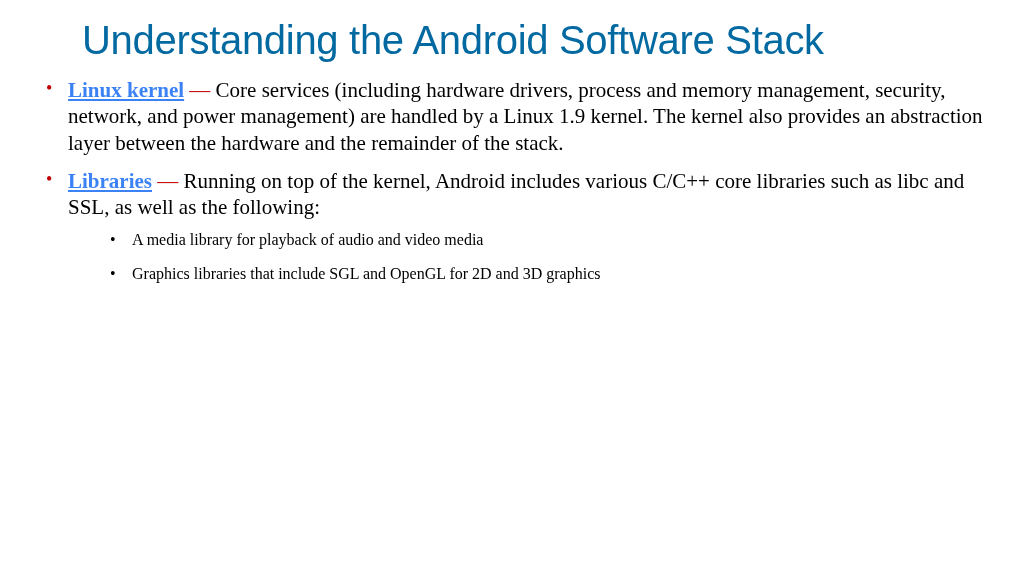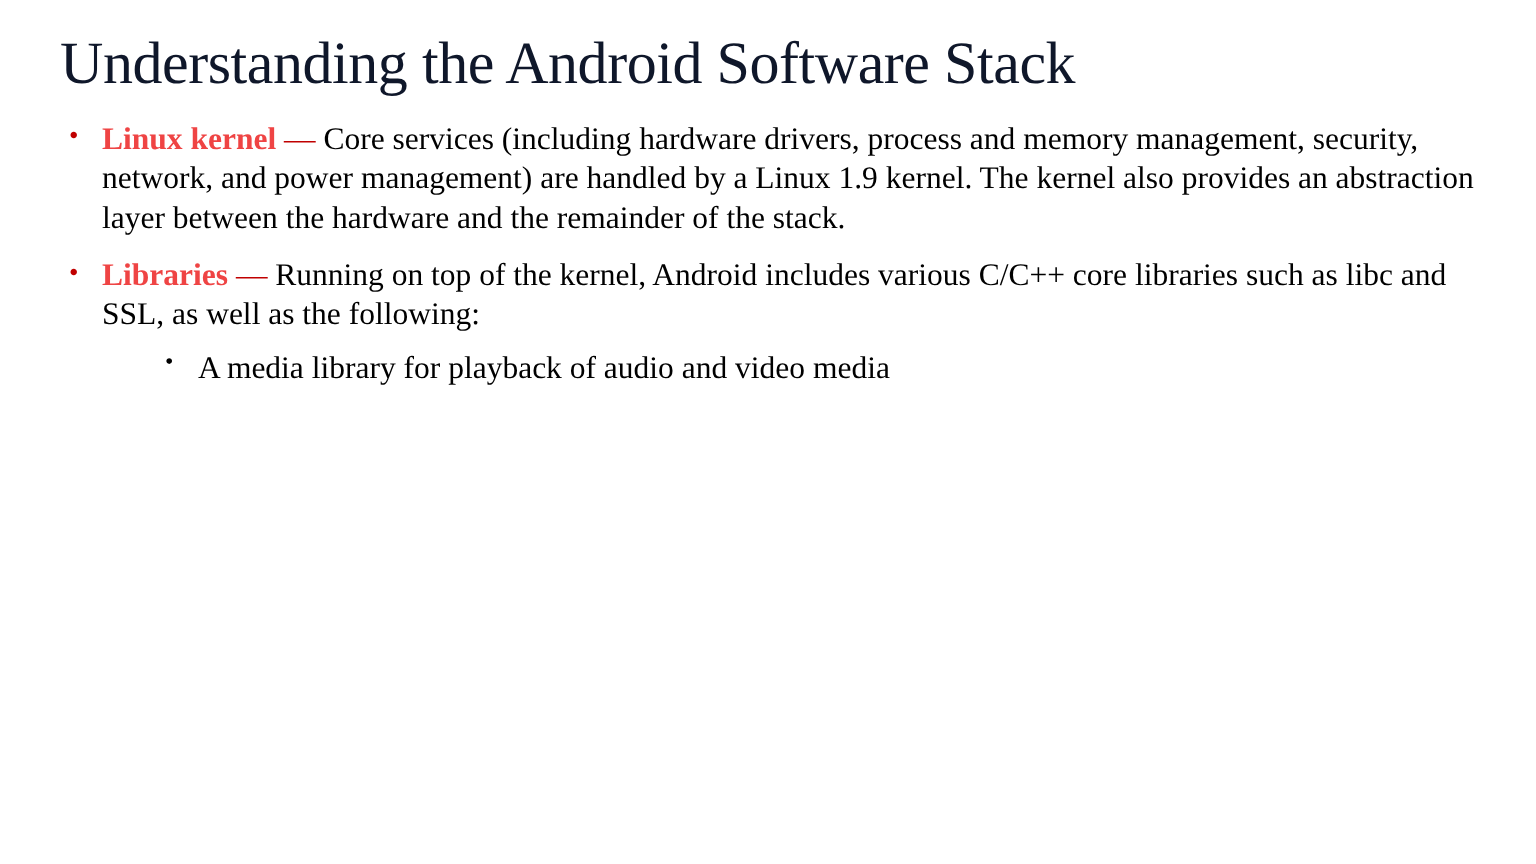--- a/index.html
+++ b/index.html
@@ -9,26 +9,27 @@
     }
     body {
       width: 1024px;
       height: 576px;
       background: #ffffff;
       font-family: "Times New Roman", Times, serif;
       padding: 18px 40px 20px 40px;
       color: #000000;
     }
     .title {
-      font-family: Liberation Serif, serif;
+      font-family: Liberation Sans, sans-serif;
       font-size: 40px;
       font-weight: 400;
-      color: #0f172a;
+      color: #0369a1;
       margin-bottom: 14px;
       letter-spacing: -0.3px;
+      margin-left: 42px;
     }
     .bullet-list {
       list-style: none;
     }
     .bullet-item {
       position: relative;
       padding-left: 28px;
       font-size: 21px;
       line-height: 1.25;
       margin-bottom: 12px;
@@ -41,34 +42,35 @@
       top: 0;
       font-size: 18px;
     }
     .bullet-item.red-bullet::before {
       color: #C00000;
     }
     .bullet-item.black-bullet::before {
       color: #000000;
     }
     .term-red {
-      color: #ef4444;
+      color: #3b82f6;
       font-weight: bold;
+      text-decoration: underline;
     }
     .dash-red {
       color: #C00000;
     }
     .sub-list {
       list-style: none;
       margin-top: 10px;
     }
     .sub-item {
       position: relative;
       padding-left: 64px;
-      font-size: 21px;
+      font-size: 16px;
       line-height: 1.25;
       margin-bottom: 14px;
       color: #000000;
     }
     .sub-item::before {
       content: "•";
       position: absolute;
       left: 42px;
       top: 0;
       font-size: 16px;
@@ -81,15 +83,16 @@
 <h1 class="title">Understanding the Android Software Stack</h1>
 
 <ul class="bullet-list">
   <li class="bullet-item red-bullet">
     <span class="term-red">Linux kernel</span><span class="dash-red"> — </span><span>Core services (including hardware drivers, process and memory management, security, network, and power management) are handled by a Linux 1.9 kernel. The kernel also provides an abstraction layer between the hardware and the remainder of the stack.</span>
   </li>
   <li class="bullet-item red-bullet">
     <span class="term-red">Libraries</span><span class="dash-red"> — </span><span>Running on top of the kernel, Android includes various C/C++ core libraries such as libc and SSL, as well as the following:</span>
     <ul class="sub-list">
       <li class="sub-item">A media library for playback of audio and video media</li>
+      <li class="sub-item">Graphics libraries that include SGL and OpenGL for 2D and 3D graphics</li>
     </ul>
   </li>
 </ul>
 
 </body></html>

